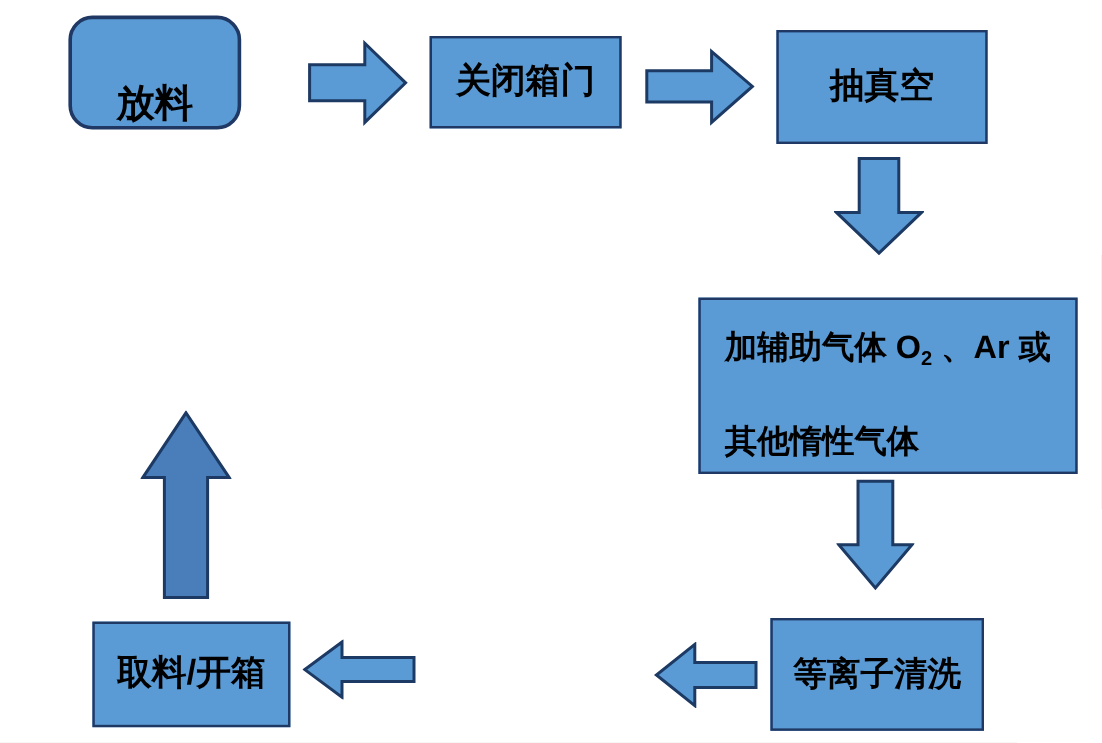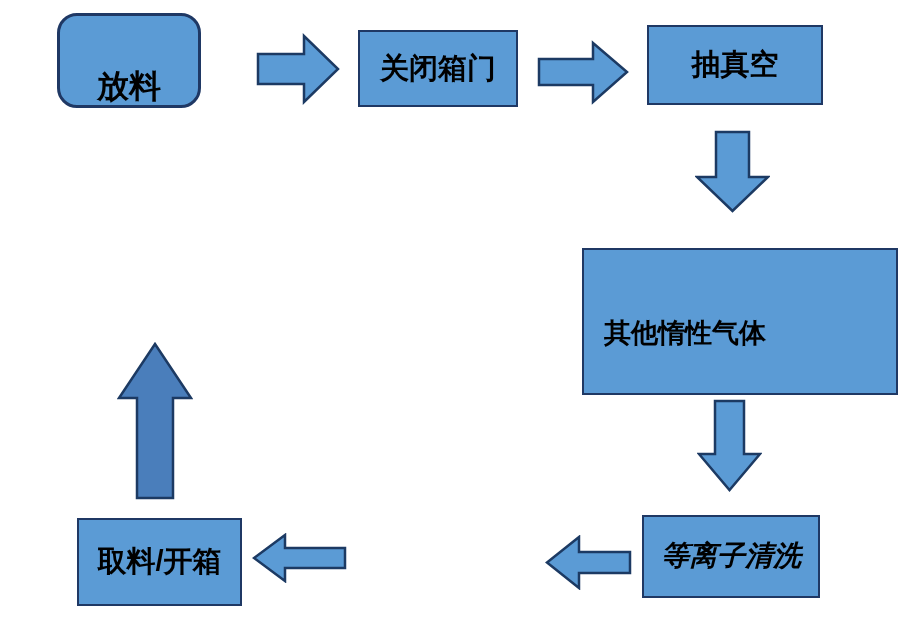--- a/index.html
+++ b/index.html
@@ -83,37 +83,38 @@
   </svg>
 
   <div class="node" style="left:358px;top:30px;width:160px;height:77px;">
     <span>关闭箱门</span>
   </div>
 
   <svg class="arrow" style="left:537px;top:40px;" width="92" height="65" viewBox="0 0 92 65">
     <polygon points="2,19 56,19 56,3 90,32 56,62 56,45 2,45"></polygon>
   </svg>
 
-  <div class="node" style="left:647px;top:25px;width:176px;height:80px;">
+  <div class="node" style="left:647px;top:25px;width:176px;height:95px;">
     <span>抽真空</span>
   </div>
 
   <svg class="arrow" style="left:695px;top:130px;" width="75" height="84" viewBox="0 0 75 84">
     <polygon points="21,2 54,2 54,47 73,47 37.5,81 2,47 21,47"></polygon>
   </svg>
 
   <div class="node multiline" style="left:582px;top:248px;width:316px;height:147px;">
+    <span class="gas-line"><span>加辅助气体 O</span><sub>2</sub><span> 、Ar 或</span></span>
     <span class="gas-line second">其他惰性气体</span>
   </div>
 
   <svg class="arrow" style="left:697px;top:399px;" width="65" height="93" viewBox="0 0 65 93">
     <polygon points="18,2 47,2 47,55 63,55 32.5,91 2,55 18,55"></polygon>
   </svg>
 
-  <div class="node" style="left:642px;top:515px;width:178px;height:83px;font-size:28px;font-style:italic;">
+  <div class="node" style="left:642px;top:515px;width:178px;height:94px;font-size:28px;">
     <span>等离子清洗</span>
   </div>
 
   <svg class="arrow" style="left:545px;top:535px;" width="87" height="55" viewBox="0 0 87 55">
     <polygon points="85,17 34,17 34,2 2,27.5 34,53 34,38 85,38"></polygon>
   </svg>
 
 
   <svg class="arrow" style="left:252px;top:533px;" width="95" height="50" viewBox="0 0 95 50">
     <polygon points="93,15 33,15 33,2 2,25 33,48 33,35 93,35"></polygon>

